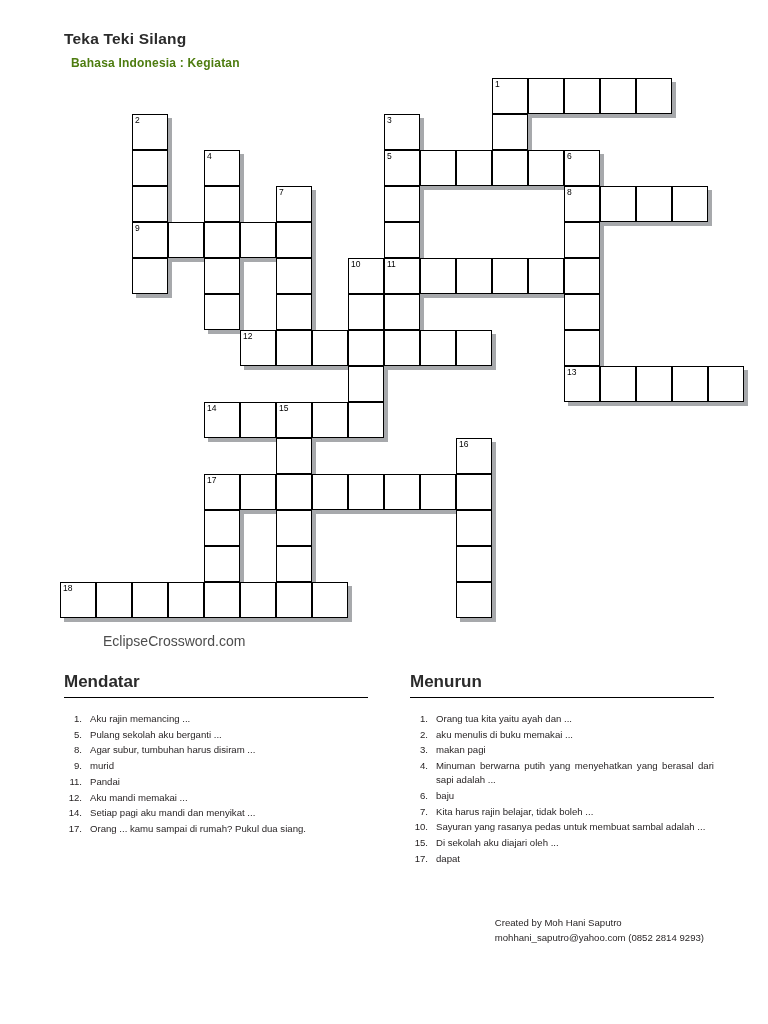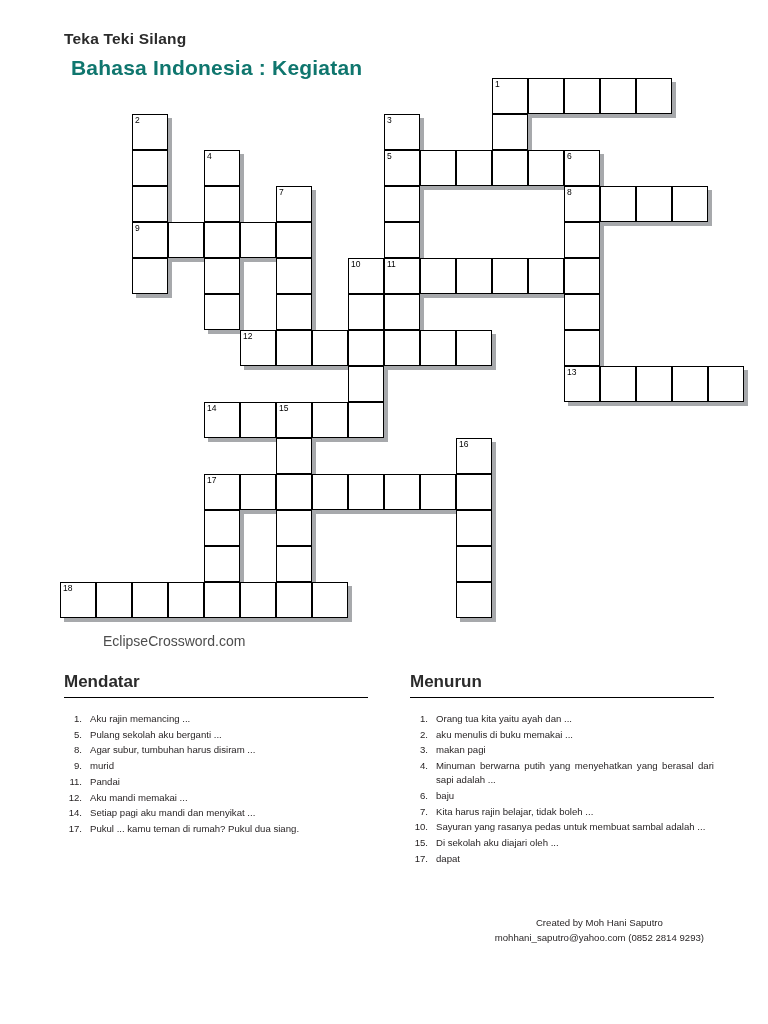--- a/index.html
+++ b/index.html
@@ -29,24 +29,24 @@
     top: 30px;
   }
   .title-line1 {
     font-size: 15.5px;
     font-weight: bold;
     letter-spacing: 0.2px;
     color: #2b2b2b;
     margin: 0;
   }
   .title-line2 {
-    font-size: 21px;
+    font-size: 12px;
     font-weight: bold;
     letter-spacing: 0.2px;
-    color: #0f766e;
+    color: #4d7c0f;
     margin: 8px 0 0 7px;
   }
   
   #grid-wrap {
     position: absolute;
     left: 60px;
     top: 78px;
     width: 660px;
     height: 560px;
   }
@@ -126,21 +126,21 @@
   }
   .clue-text {
     flex: 1 1 auto;
     text-align: justify;
   }
   
   .footer {
     position: absolute;
     right: 64px;
     top: 915px;
-    text-align: center;
+    text-align: left;
     font-size: 9.6px;
     line-height: 15px;
     color: #231f20;
   }
   .footer .email {
     color: #231f20;
   }
 </style>
 </head>
 <body>
@@ -401,21 +401,21 @@
           <li class="clue-item">
             <span class="clue-num">12.</span>
             <span class="clue-text">Aku mandi memakai ...</span>
           </li>
           <li class="clue-item">
             <span class="clue-num">14.</span>
             <span class="clue-text">Setiap pagi aku mandi dan menyikat ...</span>
           </li>
           <li class="clue-item">
             <span class="clue-num">17.</span>
-            <span class="clue-text">Pukul  ...  kamu teman di rumah? Pukul dua siang.</span>
+            <span class="clue-text">Orang  ...  kamu sampai di rumah? Pukul dua siang.</span>
           </li>
         </ul>
     </div>
     <div class="clue-col">
       <div class="clue-head">Menurun</div>
       <div class="clue-rule"></div>
       <ul class="clue-list" id="down-list">
           <li class="clue-item">
             <span class="clue-num">1.</span>
             <span class="clue-text">Orang tua kita yaitu ayah dan ...</span>

